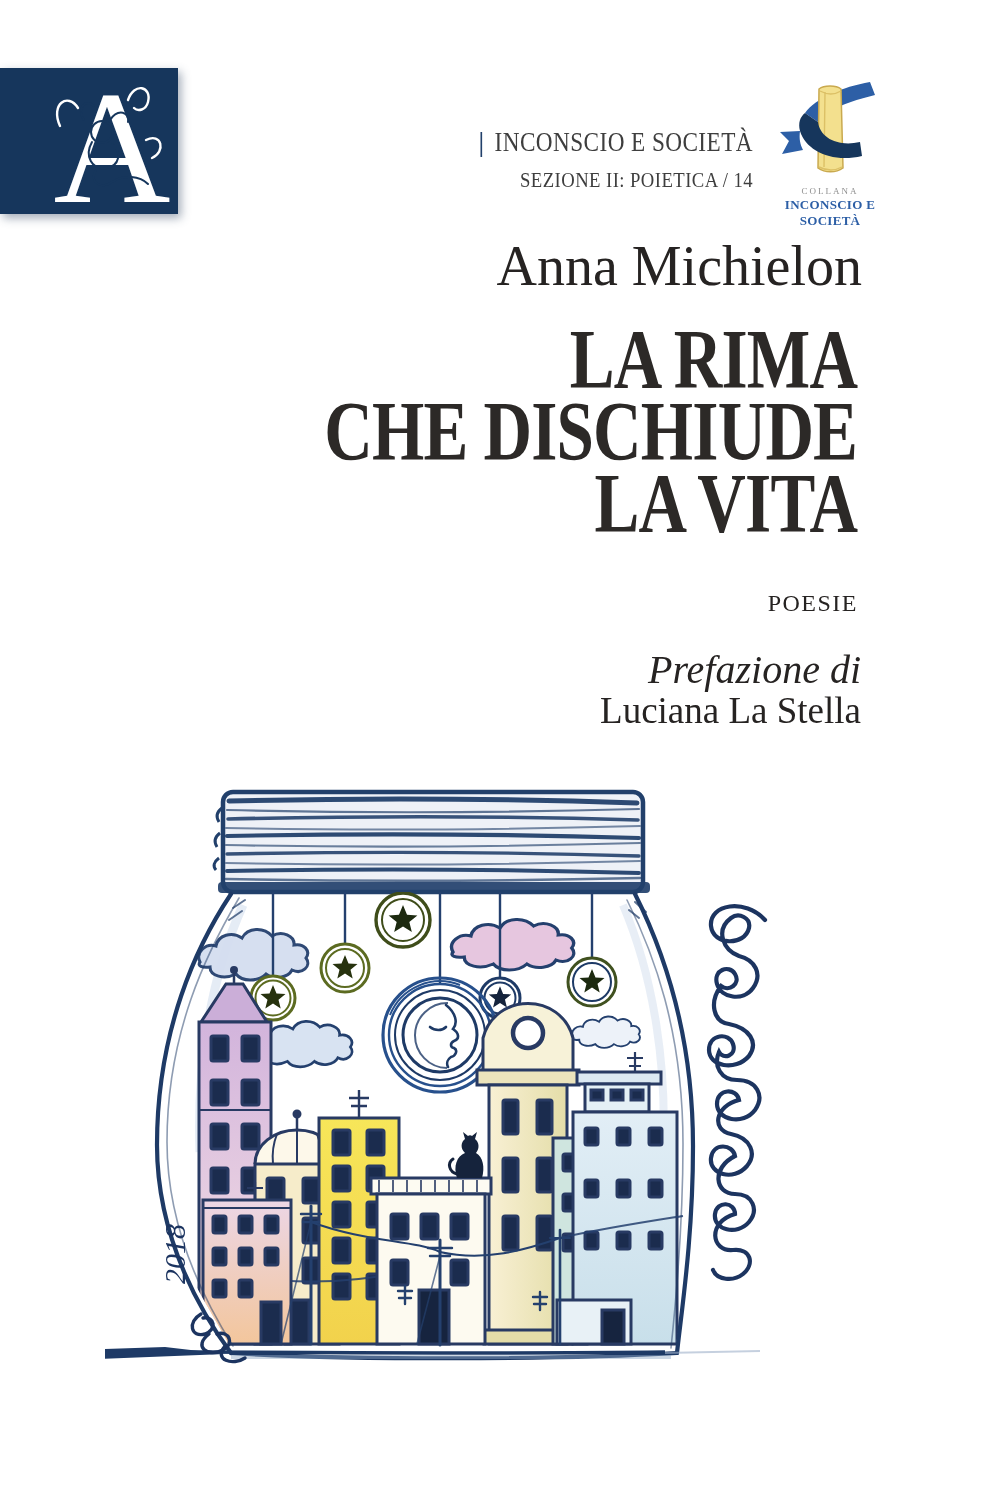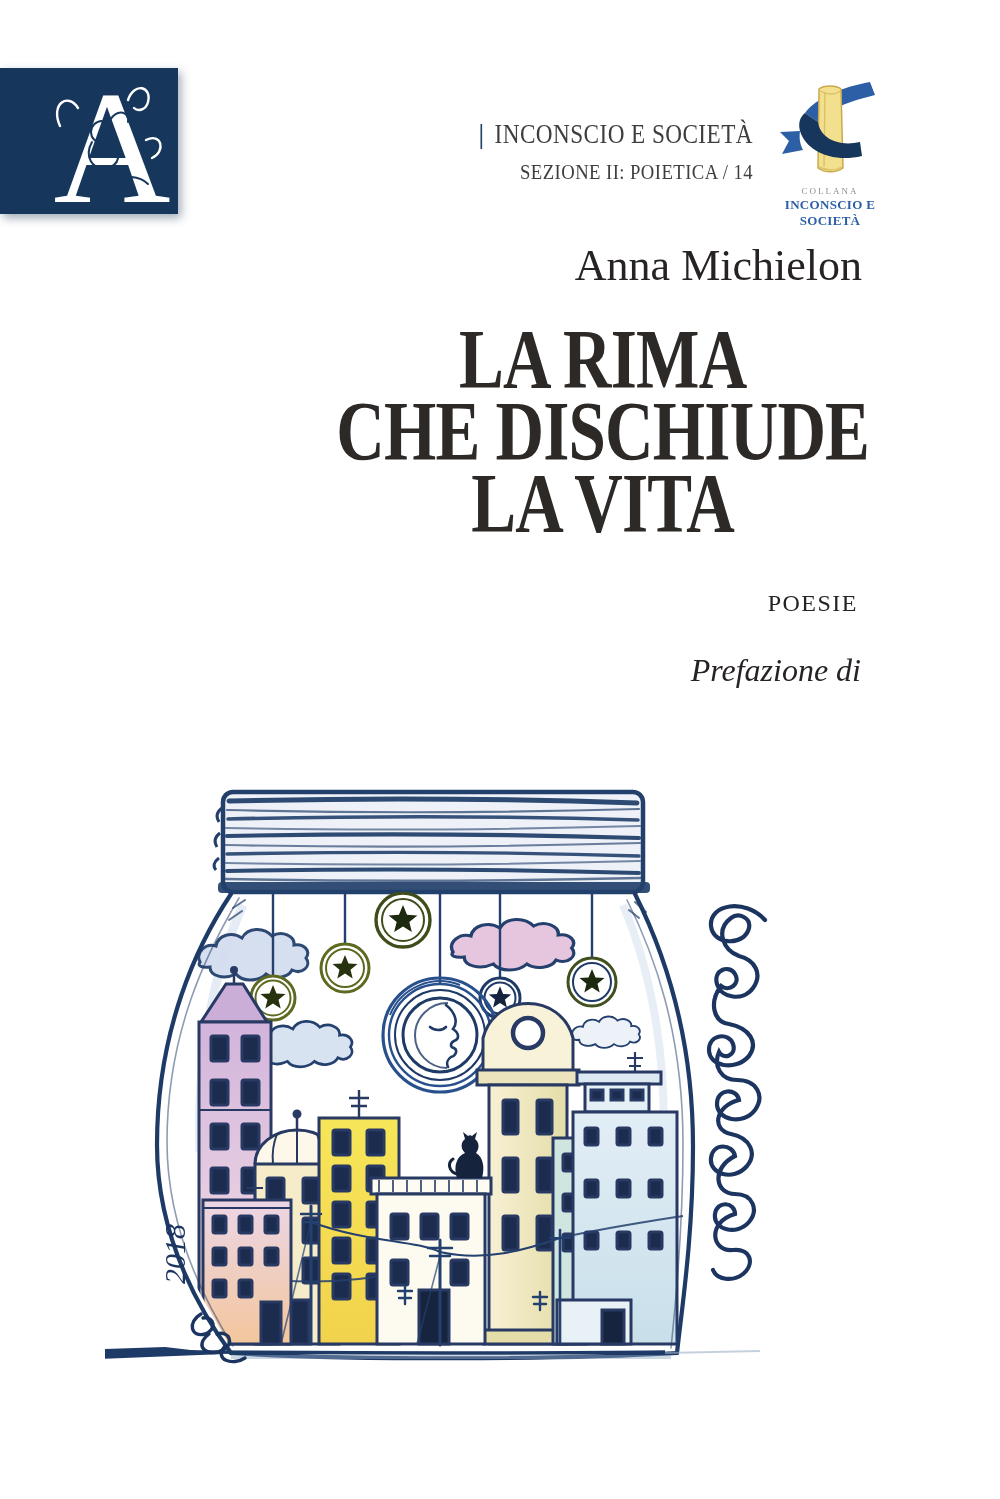--- a/index.html
+++ b/index.html
@@ -8,47 +8,47 @@
     background:#ffffff;overflow:hidden;
     font-family:"Liberation Serif","DejaVu Serif",serif;color:#2c2927;
   }
   
   .pub-block{
     position:absolute;left:0;top:68px;width:178px;height:146px;
     background:#16365c;box-shadow:3px 4px 9px rgba(50,70,100,.45);
   }
   
   .series-text{
-    position:absolute;top:118px;right:247px;text-align:right;
+    position:absolute;top:126px;right:247px;text-align:right;
     color:#3e3e3e;white-space:nowrap;
   }
   .series-line1{font-size:27px;letter-spacing:.5px;line-height:32px;
     transform:scaleX(.86);transform-origin:100% 50%;}
   .series-line1 .pipe{color:#22406b;margin-right:12px;font-weight:bold;}
   .series-line2{font-size:22px;letter-spacing:.5px;line-height:26px;margin-top:9px;
     transform:scaleX(.85);transform-origin:100% 50%;}
   .series-logo{position:absolute;left:772px;top:80px;width:116px;text-align:center;}
   .series-logo .collana{font-size:9px;letter-spacing:2px;color:#8f8f8f;margin-top:2px;}
   .series-logo .collana-name{font-size:13px;font-weight:bold;color:#2d5fa6;letter-spacing:.3px;margin-top:1px;}
   
   .author{
-    position:absolute;top:238px;right:138px;font-size:44px;line-height:56px;
+    position:absolute;top:238px;right:138px;font-size:56px;line-height:56px;
     white-space:nowrap;color:#262322;
   }
-  .title{position:absolute;top:324px;right:131px;text-align:center;color:#2c2927;}
+  .title{position:absolute;top:324px;right:143px;text-align:right;color:#2c2927;}
   .title .tline{
     font-size:84px;line-height:72px;font-weight:bold;letter-spacing:-1px;
     transform:scaleX(.8);transform-origin:100% 50%;white-space:nowrap;
   }
   .genre{
     position:absolute;top:590px;right:142px;font-size:24px;letter-spacing:1.5px;
     color:#262322;white-space:nowrap;
   }
   .preface{position:absolute;top:650px;right:139px;text-align:right;white-space:nowrap;}
-  .preface .plabel{font-style:italic;font-size:32px;line-height:40px;color:#262322;}
+  .preface .plabel{font-style:italic;font-size:40px;line-height:40px;color:#262322;}
   .preface .pname{font-size:37px;line-height:42px;color:#262322;}
   
   .illus{position:absolute;left:105px;top:770px;width:700px;height:670px;}
 </style>
 </head>
 <body>
 
 <div class="cover">
 
   <div class="pub-block">
@@ -97,20 +97,21 @@
   <div class="title">
     <div class="tline">LA RIMA</div>
     <div class="tline">CHE DISCHIUDE</div>
     <div class="tline">LA VITA</div>
   </div>
 
   <div class="genre">POESIE</div>
 
   <div class="preface">
     <div class="plabel">Prefazione di</div>
+    <div class="pname">Luciana La Stella</div>
   </div>
 
   <div class="illus">
     <svg width="700" height="670" viewBox="0 0 700 670">
       <defs>
         <rect id="win" width="17" height="25" rx="2" fill="#1b2c4e"></rect>
         <rect id="winS" width="13" height="17" rx="2" fill="#1b2c4e"></rect>
         <rect id="winT" width="15" height="34" rx="2" fill="#1b2c4e"></rect>
         <path id="star" d="M0,-13 L3.5,-4.5 L12.5,-4 L5.5,1.8 L7.7,10.5 L0,5.6 L-7.7,10.5 L-5.5,1.8 L-12.5,-4 L-3.5,-4.5 Z"></path>
         <path id="cloud" d="M 0,14 C -5,4 6,-5 16,-2 C 18,-13 32,-17 42,-10 C 48,-21 64,-21 72,-12 C 82,-18 95,-12 94,-3 C 104,-5 111,3 106,10 C 112,18 102,27 92,22 C 88,30 74,32 66,26 C 58,34 42,34 36,26 C 24,32 10,28 10,19 C 2,20 -3,18 0,14 Z"></path>

